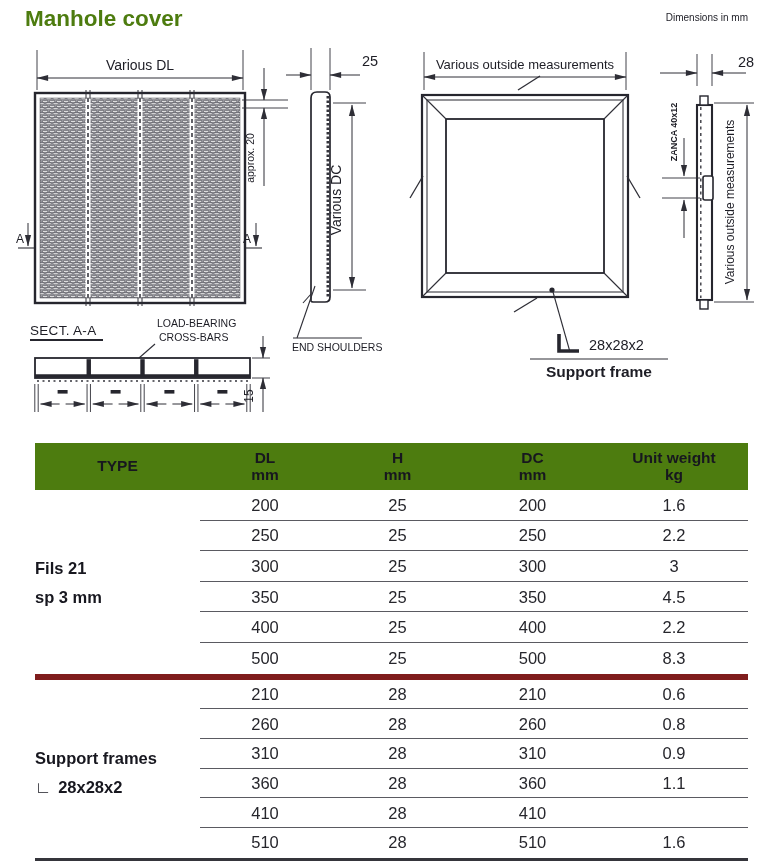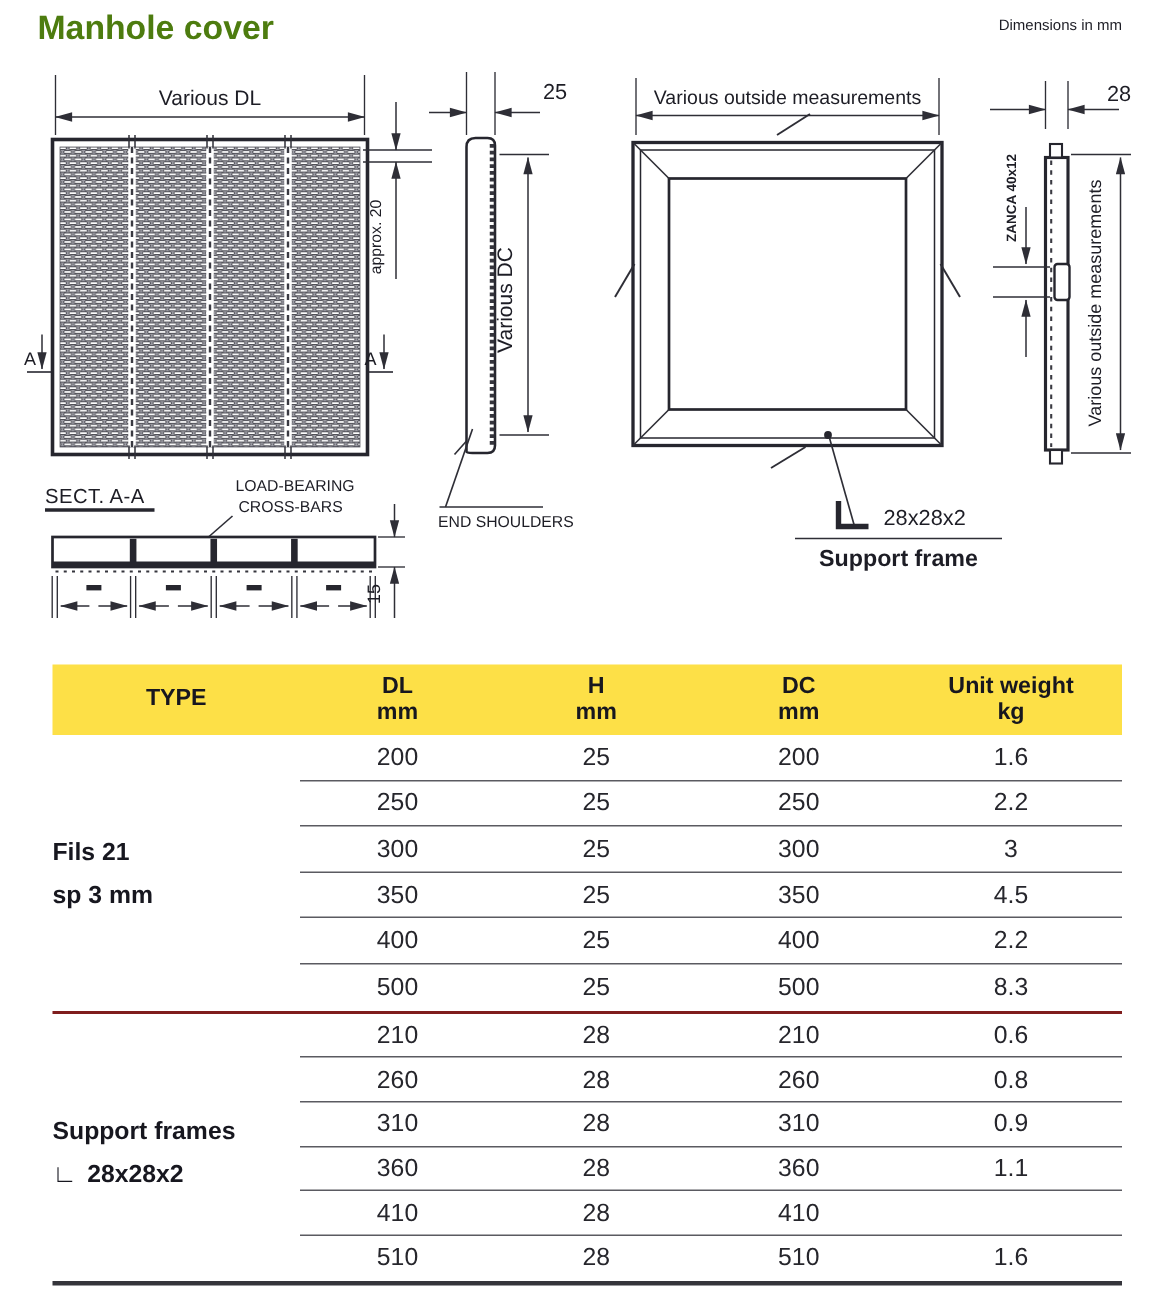--- a/index.html
+++ b/index.html
@@ -7,26 +7,26 @@
         font-family:"Liberation Sans",sans-serif;color:#26262c;}
   .title{position:absolute;left:25px;top:6px;font-size:22.5px;font-weight:bold;color:#4d7c0f;}
   .units-note{position:absolute;right:27px;top:12px;font-size:10px;color:#1d1d25;}
   #drawing{position:absolute;left:0;top:40px;}
   svg text{font-family:"Liberation Sans",sans-serif;fill:#1d1d25;}
   .ln{stroke:#2e2e36;stroke-width:1.1;fill:none;}
   .thin{stroke:#2e2e36;stroke-width:0.9;fill:none;}
   .dim{stroke:#2e2e36;stroke-width:1;fill:none;}
   
   #spec-table{position:absolute;left:35px;top:443px;width:713px;}
-  .thead{height:47px;background:#fde047;display:grid;
+  .thead{height:47px;background:#4d7c0f;display:grid;
          grid-template-columns:165px 130px 135px 135px 148px;align-items:center;}
   .th{display:flex;flex-direction:column;align-items:center;justify-content:center;
       font-weight:bold;font-size:15.5px;line-height:16.5px;color:#17171f;}
   .tgroup{position:relative;}
-  .tgroup-1{border-bottom:2px solid #7f1d1d;}
+  .tgroup-1{border-bottom:6px solid #7f1d1d;}
   .tgroup-2{border-bottom:3px solid #35353b;}
   .trow{display:grid;grid-template-columns:165px 130px 135px 135px 148px;position:relative;}
   .tgroup-1 .trow{height:30.6px;}
   .tgroup-2 .trow{height:29.7px;}
   .trow:not(:last-child)::after{content:"";position:absolute;left:165px;right:0;bottom:0;
       height:1px;background:#5a5a61;}
   .td{text-align:center;font-size:16.5px;color:#26262c;display:flex;align-items:center;justify-content:center;}
   .group-label{position:absolute;left:0;top:64px;font-weight:bold;font-size:16.5px;
       line-height:29px;color:#17171f;white-space:nowrap;}
   .angle-sym{display:inline-block;margin-right:7px;font-weight:bold;}

